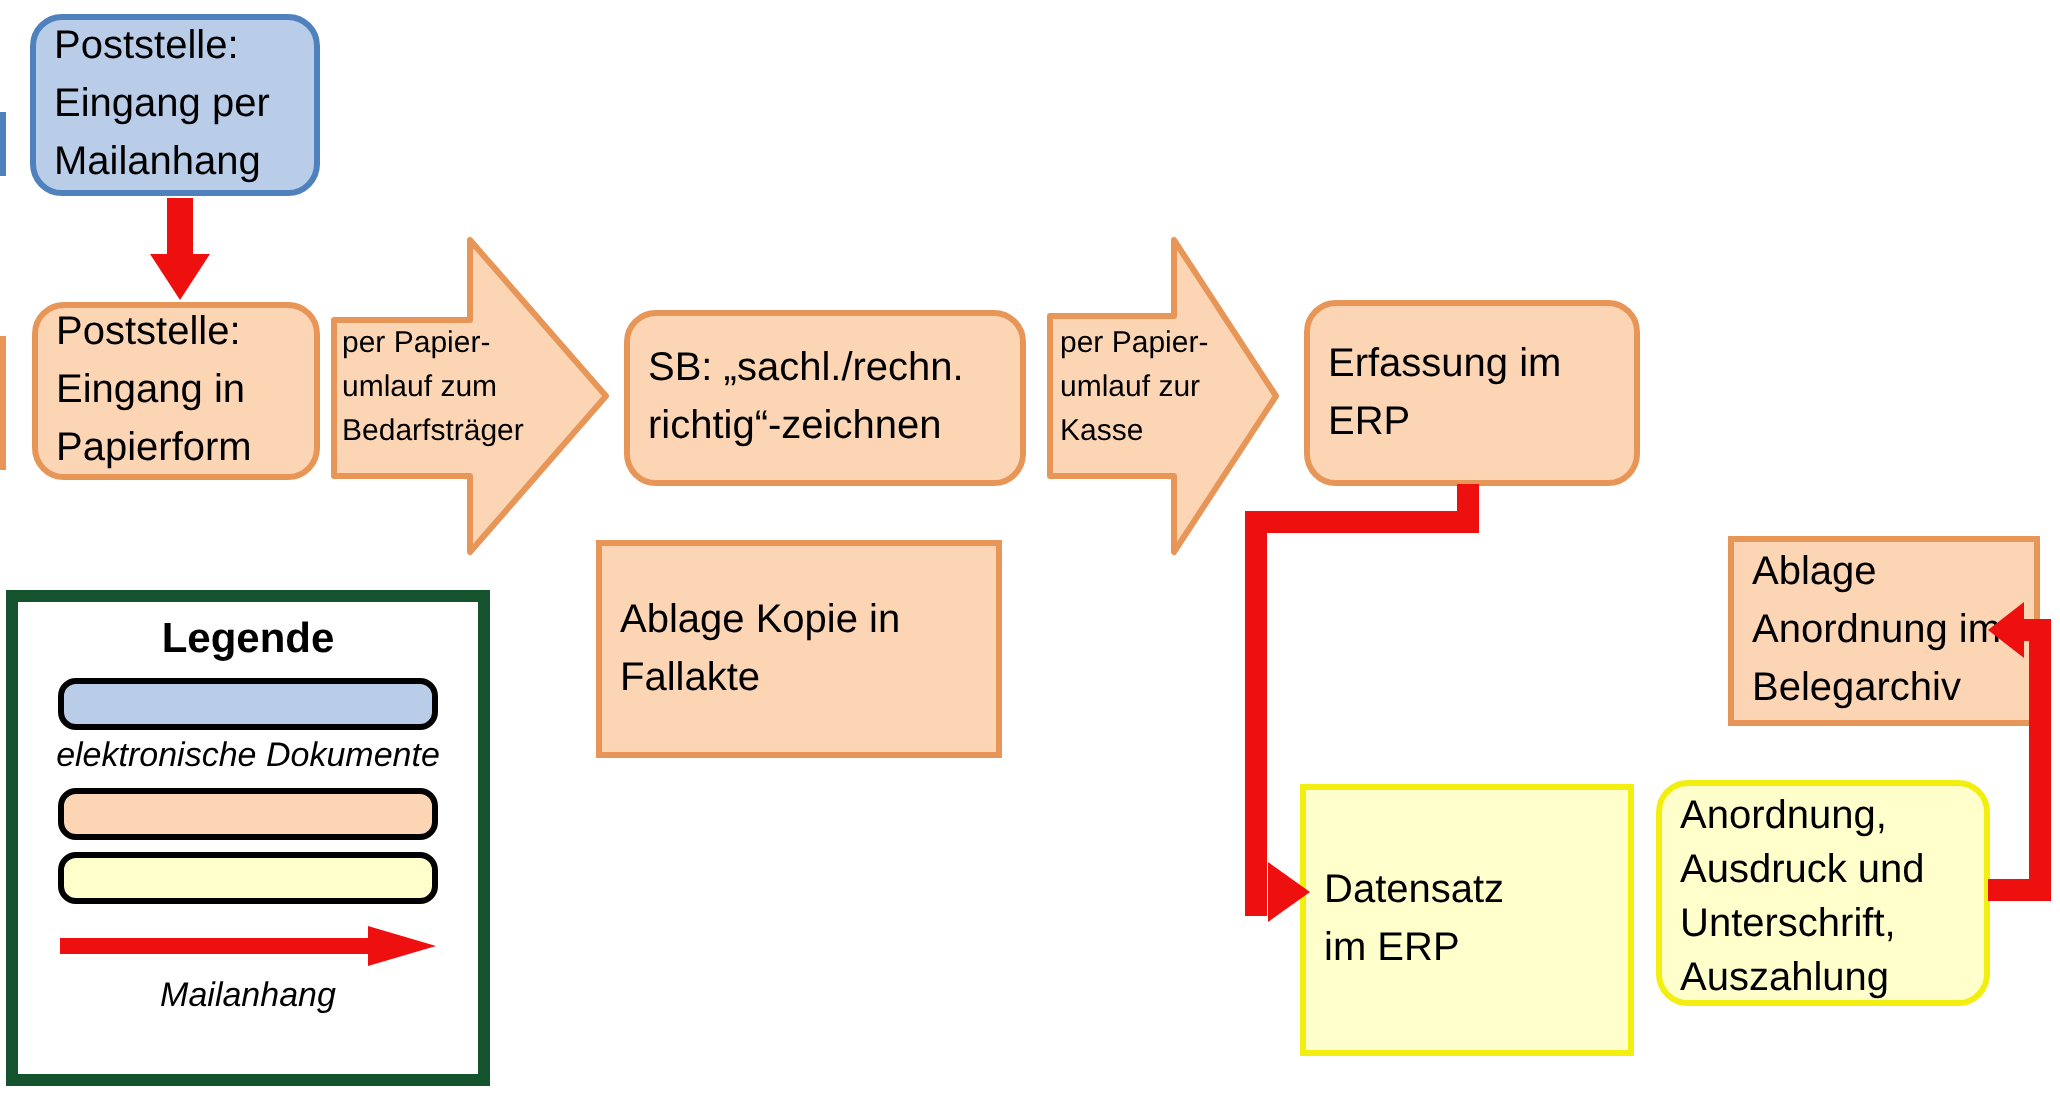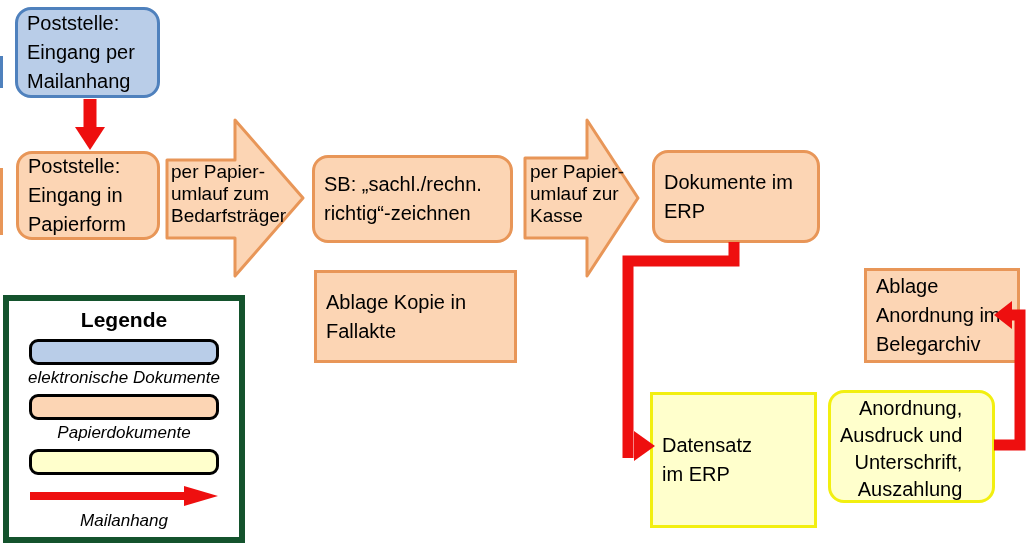--- a/index.html
+++ b/index.html
@@ -6,24 +6,24 @@
   html,body { background:#ffffff; }
   body { font-family:"Liberation Sans", sans-serif; color:#000; }
   .canvas { position:relative; width:1030px; height:551px; background:#fff; overflow:hidden; }
 
   .node { position:absolute; border:3px solid; display:flex; align-items:center;
           font-size:20px; line-height:29px; white-space:pre-line; padding:0 6px 0 9px; }
   .rounded { border-radius:16px; }
   .blue   { background:#b9cde8; border-color:#4f81bd; }
   .orange { background:#fcd5b4; border-color:#e89658; }
   .yellow { background:#ffffcc; border-color:#f2ef10; }
-  .top-align { align-items:flex-start; line-height:27px; padding-top:2px;text-align:right; }
+  .top-align { align-items:flex-start; line-height:27px; padding-top:2px; }
 
   .block-arrow { position:absolute; }
-  .arrow-label { position:absolute; font-size:19px; line-height:22px; white-space:pre-line; }
+  .arrow-label { position:absolute; font-size:15px; line-height:22px; white-space:pre-line; }
 
   .overlay { position:absolute; left:0; top:0; pointer-events:none; }
 
   .sliver { position:absolute; left:0; width:3px; }
   .sliver-blue { background:#4f81bd; }
   .sliver-orange { background:#e89658; }
 
   .legend { position:absolute; left:3px; top:295px; width:242px; height:248px;
             background:#fff; border:6px solid #14532d; display:flex; flex-direction:column;
             align-items:center; padding-top:6px; }
@@ -44,24 +44,24 @@
 Eingang per
 Mailanhang</div>
 
   <div class="node orange rounded" style="left:16px; top:151px; width:144px; height:89px;">Poststelle:
 Eingang in
 Papierform</div>
 
   <div class="node orange rounded" style="left:312px; top:155px; width:201px; height:88px;">SB: „sachl./rechn.
 richtig“-zeichnen</div>
 
-  <div class="node orange" style="left:314px; top:270px; width:203px; height:93px;">Ablage Kopie in
+  <div class="node orange" style="left:298px; top:270px; width:203px; height:109px;">Ablage Kopie in
 Fallakte</div>
 
-  <div class="node orange rounded" style="left:652px; top:150px; width:168px; height:93px;">Dokumente im
+  <div class="node orange rounded" style="left:652px; top:150px; width:168px; height:93px;">Erfassung im
 ERP</div>
 
 
   <div class="node orange" style="left:832px; top:268px; width:156px; height:95px;margin-left:32px;">Ablage
 Anordnung im
 Belegarchiv</div>
 
   <div class="node yellow" style="left:650px; top:392px; width:167px; height:136px;">Datensatz
 im ERP</div>
 
@@ -99,21 +99,20 @@
     </g>
   </svg>
 
   <div class="legend">
     <div class="legend-title">Legende</div>
 
     <div class="swatch blue"></div>
     <div class="legend-label">elektronische Dokumente</div>
 
     <div class="swatch orange"></div>
-    <div class="legend-label">Papierdokumente</div>
 
     <div class="swatch yellow"></div>
 
     <svg class="legend-arrow" width="192" height="24" viewBox="0 0 192 24">
       <line x1="2" y1="12" x2="158" y2="12" stroke="#ee0f0f" stroke-width="8"></line>
       <polygon points="156,2 156,22 190,12" fill="#ee0f0f"></polygon>
     </svg>
     <div class="legend-label">Mailanhang</div>
   </div>
 

